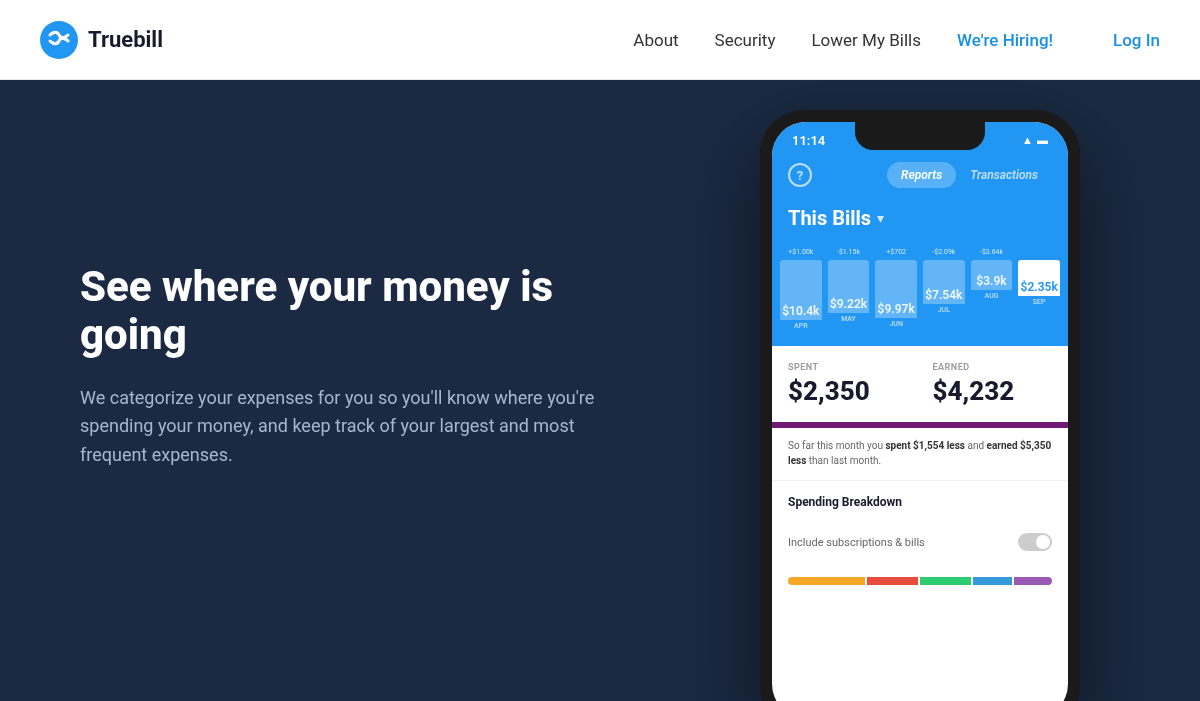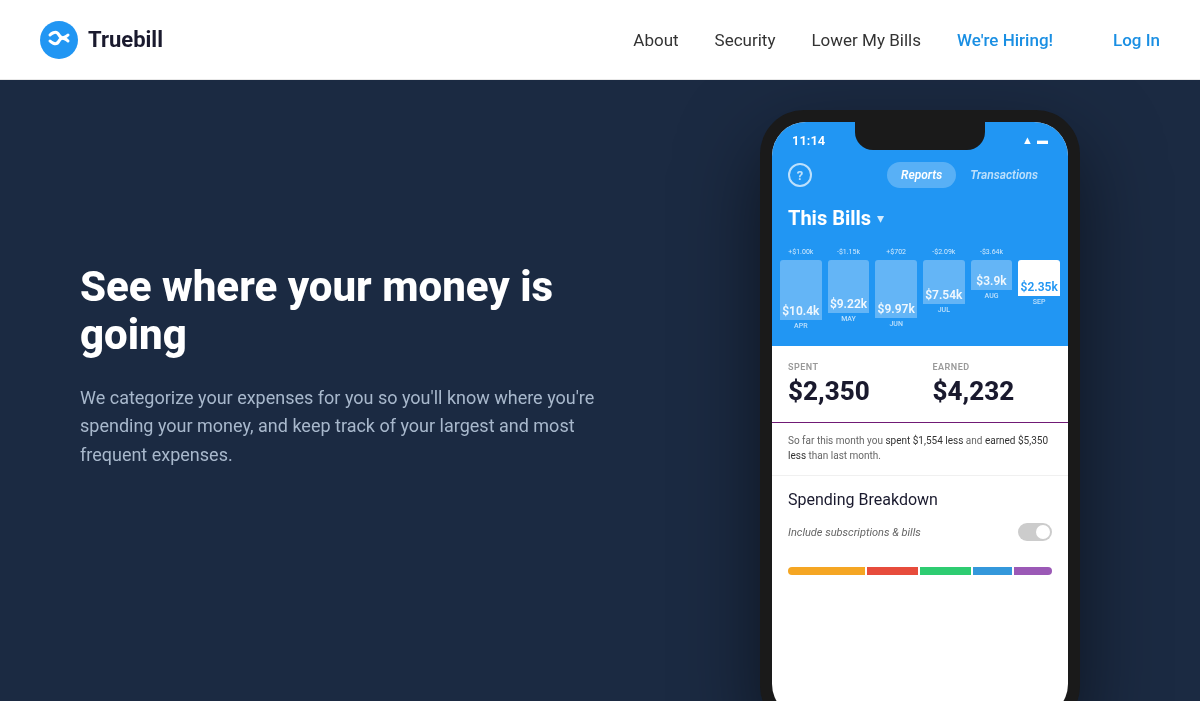--- a/index.html
+++ b/index.html
@@ -264,21 +264,21 @@
       color: rgba(255,255,255,0.7);
       font-weight: 500;
     }
 
     
     .phone-stats {
       background: #fff;
       padding: 16px;
       display: flex;
       gap: 25px;
-      border-bottom: 1px solid #701a75;
+      border-bottom: 6px solid #701a75;
     }
     .stat-item {
       flex: 1;
     }
     .stat-label {
       font-size: 9px;
       color: #999;
       font-weight: 600;
       letter-spacing: 0.5px;
       text-transform: uppercase;
@@ -290,39 +290,38 @@
       color: #1a1a2e;
     }
     .phone-stats-desc {
       padding: 10px 16px 12px;
       font-size: 10px;
       color: #666;
       line-height: 1.5;
       border-bottom: 1px solid #f0f0f0;
     }
     .phone-stats-desc strong {
-      font-weight: 400;
+      font-weight: 700;
       color: #333;
     }
 
     .phone-breakdown {
       padding: 14px 16px 8px;
     }
     .breakdown-title {
-      font-size: 16px;
-      font-weight: 400;
+      font-size: 12px;
+      font-weight: 700;
       color: #1a1a2e;
-      margin-bottom: 14px;
+      margin-bottom: 24px;
     }
     .breakdown-toggle-row {
       display: flex;
       align-items: center;
       justify-content: space-between;
       margin-bottom: 26px;
-      font-style: italic;
     }
     .breakdown-toggle-label {
       font-size: 11px;
       color: #666;
     }
     .toggle-switch {
       width: 34px;
       height: 18px;
       background: #ccc;
       border-radius: 9px;

